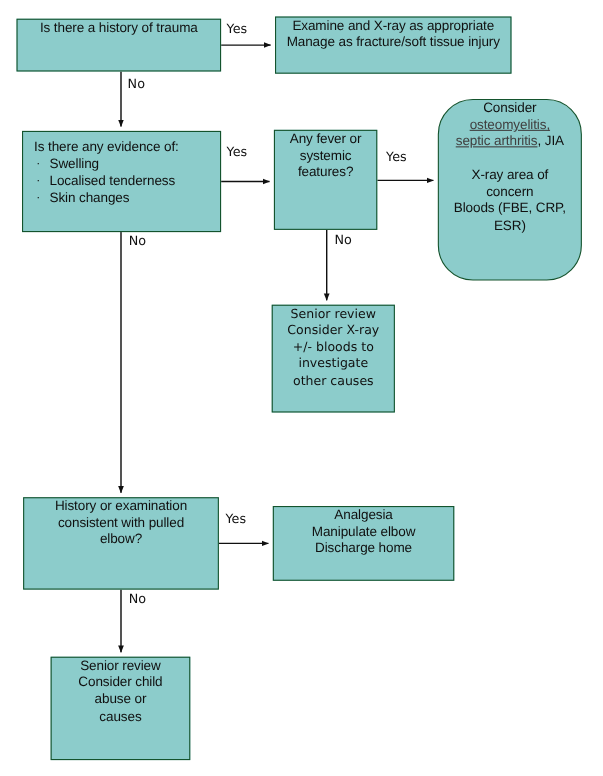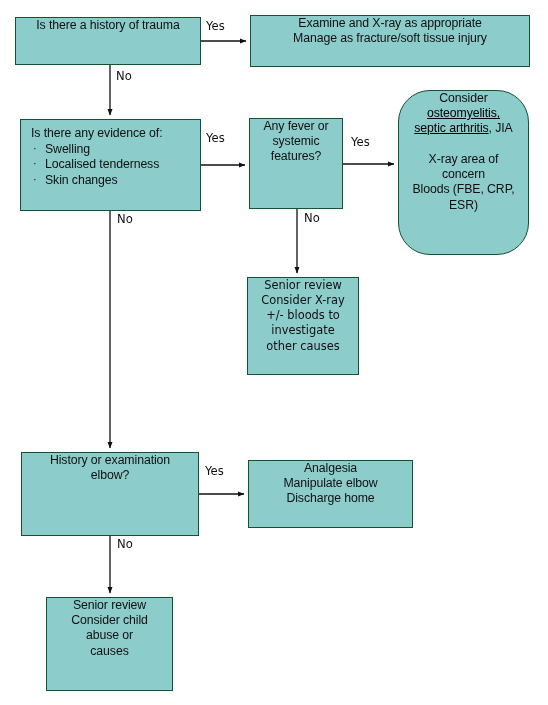--- a/index.html
+++ b/index.html
@@ -44,21 +44,21 @@
   
   .dejavu {
     font-family: "DejaVu Sans", sans-serif;
     font-size: 11.4px;
     text-align: center;
     line-height: 1.33;
   }
 
   
   #node-trauma      { left: 15px;  top: 17px;  width: 186px; height: 48px; }
-  #node-examine     { left: 250px; top: 15px;  width: 280px; height: 52px; }
+  #node-examine     { left: 250px; top: 15px;  width: 215px; height: 52px; }
   #node-evidence    { left: 20px;  top: 119px; width: 181px; height: 92px;
                       text-align: left; align-items: stretch; padding: 6px 0 6px 8px; }
   #node-fever       { left: 249px; top: 118px; width: 94px;  height: 91px; }
   #node-consider    { left: 398px; top: 90px;  width: 131px; height: 165px; border-radius: 32px; }
   #node-seniorrev   { left: 247px; top: 277px; width: 112px; height: 98px; }
   #node-pulledelbow { left: 21px;  top: 452px; width: 178px; height: 84px; }
   #node-analgesia   { left: 248px; top: 460px; width: 165px; height: 68px; }
   #node-childabuse  { left: 46px;  top: 597px; width: 127px; height: 94px; }
 
   
@@ -68,21 +68,21 @@
     width: 12px;
     flex: 0 0 12px;
     font-size: 11px;
     line-height: 1;
     position: relative;
     top: -1px;
   }
 
   
   .lnk {
-    color: #000000;
+    color: #404040;
     text-decoration: underline;
   }
 
   
   .edge-label {
     position: absolute;
     font-family: "DejaVu Sans", sans-serif;
     font-size: 11.6px;
     color: #111111;
     white-space: nowrap;
@@ -185,20 +185,21 @@
   <div class="node dejavu" id="node-seniorrev">
     <span class="line">Senior review</span>
     <span class="line">Consider X-ray</span>
     <span class="line">+/- bloods to</span>
     <span class="line">investigate</span>
     <span class="line">other causes</span>
   </div>
 
   <div class="node calibri" id="node-pulledelbow">
     <span class="line">History or examination</span>
+    <span class="line">consistent with pulled</span>
     <span class="line">elbow?</span>
   </div>
 
   <div class="node calibri" id="node-analgesia">
     <span class="line">Analgesia</span>
     <span class="line">Manipulate elbow</span>
     <span class="line">Discharge home</span>
   </div>
 
   <div class="node calibri" id="node-childabuse">

